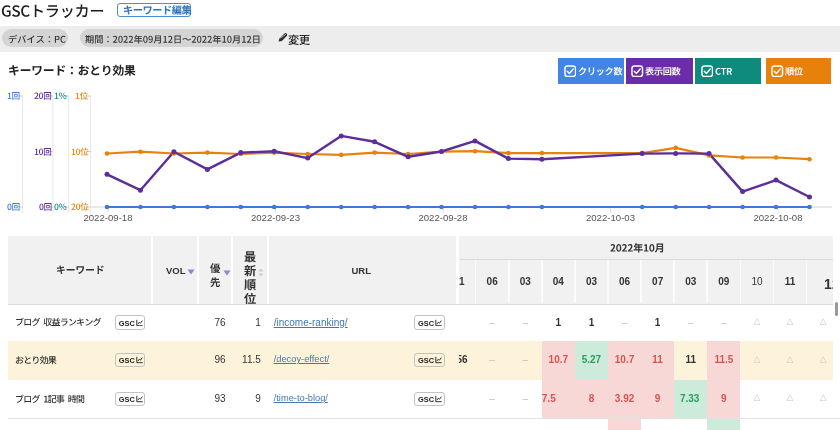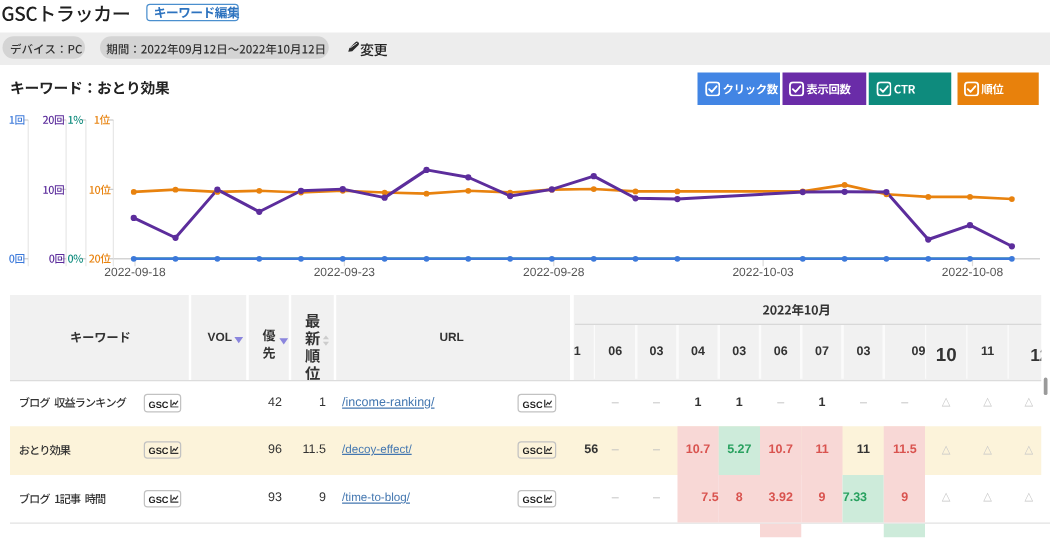--- a/index.html
+++ b/index.html
@@ -230,21 +230,21 @@
     <div class="abs" style="left:8px;top:417.5px;width:832px;height:1px;background:#e2e2e2"></div>
     <svg style="position:absolute;left:15.0px;top:315.4px;overflow:visible" width="87.7" height="13.5">
       <path transform="translate(0,10.4)" d="M6.8 -7.5Q6.9 -7.4 7.1 -7.1Q7.2 -6.9 7.3 -6.7Q7.4 -6.5 7.5 -6.3L6.9 -6.1Q6.8 -6.3 6.7 -6.5Q6.6 -6.7 6.5 -6.9Q6.3 -7.1 6.2 -7.3ZM8.0 -7.8Q8.1 -7.6 8.3 -7.4Q8.4 -7.2 8.5 -7.0Q8.7 -6.7 8.7 -6.6L8.1 -6.3Q8.0 -6.6 7.8 -6.9Q7.6 -7.3 7.4 -7.5ZM7.7 -5.9Q7.6 -5.8 7.6 -5.6Q7.5 -5.5 7.5 -5.3Q7.4 -5.0 7.3 -4.6Q7.2 -4.2 7.0 -3.7Q6.9 -3.3 6.7 -2.8Q6.4 -2.4 6.2 -2.0Q5.8 -1.5 5.2 -1.1Q4.7 -0.6 4.1 -0.2Q3.4 0.1 2.6 0.4L1.8 -0.5Q2.7 -0.7 3.4 -1.0Q4.0 -1.3 4.5 -1.7Q5.0 -2.1 5.3 -2.6Q5.6 -3.0 5.9 -3.5Q6.1 -4.0 6.3 -4.5Q6.4 -4.9 6.5 -5.4Q6.3 -5.4 6.0 -5.4Q5.7 -5.4 5.2 -5.4Q4.8 -5.4 4.3 -5.4Q3.8 -5.4 3.3 -5.4Q2.9 -5.4 2.5 -5.4Q2.2 -5.4 2.0 -5.4Q1.8 -5.4 1.5 -5.3Q1.2 -5.3 1.1 -5.3V-6.3Q1.2 -6.3 1.4 -6.3Q1.5 -6.3 1.7 -6.3Q1.9 -6.3 2.0 -6.3Q2.2 -6.3 2.4 -6.3Q2.7 -6.3 3.1 -6.3Q3.4 -6.3 3.9 -6.3Q4.3 -6.3 4.7 -6.3Q5.1 -6.3 5.4 -6.3Q5.8 -6.3 6.1 -6.3Q6.3 -6.3 6.4 -6.3Q6.5 -6.3 6.7 -6.3Q6.8 -6.3 7.0 -6.3Z M9.4 -6.3Q9.7 -6.3 9.9 -6.2Q10.1 -6.2 10.3 -6.2Q10.4 -6.2 10.7 -6.2Q11.0 -6.2 11.4 -6.2Q11.8 -6.2 12.3 -6.2Q12.8 -6.2 13.2 -6.2Q13.7 -6.2 14.1 -6.2Q14.5 -6.2 14.8 -6.2Q15.1 -6.2 15.2 -6.2Q15.3 -6.2 15.6 -6.2Q15.8 -6.2 16.0 -6.3Q16.0 -6.1 16.0 -5.9Q16.0 -5.7 16.0 -5.5Q16.0 -5.4 16.0 -5.1Q16.0 -4.8 16.0 -4.5Q16.0 -4.1 16.0 -3.7Q16.0 -3.3 16.0 -2.8Q16.0 -2.4 16.0 -2.0Q16.0 -1.7 16.0 -1.4Q16.0 -1.2 16.0 -1.1Q16.0 -0.9 16.0 -0.8Q16.0 -0.6 16.0 -0.4Q16.0 -0.2 16.0 -0.1Q16.0 0.1 16.0 0.1H15.0Q15.0 0.1 15.0 -0.1Q15.1 -0.3 15.1 -0.5Q15.1 -0.8 15.1 -1.0Q15.1 -1.1 15.1 -1.4Q15.1 -1.6 15.1 -2.0Q15.1 -2.4 15.1 -2.9Q15.1 -3.3 15.1 -3.8Q15.1 -4.2 15.1 -4.6Q15.1 -4.9 15.1 -5.1Q15.1 -5.3 15.1 -5.3H10.4Q10.4 -5.3 10.4 -5.1Q10.4 -4.9 10.4 -4.6Q10.4 -4.2 10.4 -3.8Q10.4 -3.3 10.4 -2.9Q10.4 -2.4 10.4 -2.0Q10.4 -1.7 10.4 -1.4Q10.4 -1.1 10.4 -1.0Q10.4 -0.9 10.4 -0.7Q10.4 -0.5 10.4 -0.3Q10.4 -0.2 10.4 -0.1Q10.4 0.1 10.4 0.1H9.4Q9.4 0.1 9.4 -0.1Q9.4 -0.2 9.4 -0.4Q9.4 -0.6 9.4 -0.7Q9.5 -0.9 9.5 -1.1Q9.5 -1.2 9.5 -1.4Q9.5 -1.7 9.5 -2.1Q9.5 -2.4 9.5 -2.9Q9.5 -3.3 9.5 -3.7Q9.5 -4.1 9.5 -4.5Q9.5 -4.9 9.5 -5.1Q9.5 -5.4 9.5 -5.5Q9.5 -5.7 9.5 -5.9Q9.5 -6.1 9.4 -6.3ZM15.4 -1.3V-0.4H9.9V-1.3Z M23.3 -7.3Q23.5 -7.1 23.6 -6.9Q23.7 -6.7 23.8 -6.4Q24.0 -6.2 24.1 -6.0L23.5 -5.8Q23.3 -6.1 23.1 -6.4Q22.9 -6.8 22.8 -7.0ZM24.4 -7.7Q24.5 -7.5 24.6 -7.3Q24.8 -7.0 24.9 -6.8Q25.0 -6.6 25.1 -6.4L24.5 -6.2Q24.4 -6.5 24.2 -6.8Q24.0 -7.2 23.8 -7.4ZM24.0 -5.4Q24.0 -5.3 23.9 -5.1Q23.8 -5.0 23.8 -4.8Q23.7 -4.4 23.4 -3.9Q23.2 -3.4 22.9 -2.8Q22.6 -2.3 22.2 -1.8Q21.6 -1.0 20.7 -0.4Q19.9 0.2 18.6 0.7L17.8 -0.1Q18.6 -0.3 19.3 -0.7Q20.0 -1.0 20.5 -1.4Q21.0 -1.8 21.4 -2.3Q21.7 -2.7 22.0 -3.2Q22.3 -3.6 22.5 -4.1Q22.7 -4.6 22.7 -4.9H19.5L19.9 -5.8Q20.0 -5.8 20.3 -5.8Q20.6 -5.8 20.9 -5.8Q21.3 -5.8 21.6 -5.8Q22.0 -5.8 22.3 -5.8Q22.5 -5.8 22.6 -5.8Q22.8 -5.8 23.0 -5.8Q23.2 -5.8 23.3 -5.9ZM21.0 -6.8Q20.9 -6.6 20.8 -6.4Q20.7 -6.1 20.6 -6.0Q20.3 -5.5 19.9 -4.9Q19.5 -4.3 18.9 -3.8Q18.3 -3.2 17.6 -2.8L16.9 -3.3Q17.4 -3.7 17.9 -4.1Q18.4 -4.5 18.7 -4.9Q19.0 -5.3 19.3 -5.7Q19.5 -6.0 19.7 -6.3Q19.8 -6.5 19.9 -6.7Q20.0 -6.9 20.0 -7.1Z M28.6 -1.9Q29.1 -2.0 29.9 -2.2Q30.6 -2.3 31.4 -2.5L31.5 -1.7Q30.8 -1.5 30.1 -1.3Q29.3 -1.1 28.8 -1.0ZM31.0 -7.6H31.8V0.8H31.0ZM29.2 -6.6H30.0V-1.7H29.2ZM32.2 -6.9H36.1V-6.1H32.2ZM35.9 -6.9H36.0L36.2 -7.0L36.7 -6.8Q36.5 -4.9 35.9 -3.4Q35.3 -2.0 34.5 -0.9Q33.6 0.1 32.5 0.7Q32.4 0.6 32.3 0.5Q32.2 0.4 32.1 0.2Q32.0 0.1 31.9 0.0Q32.7 -0.4 33.3 -1.0Q34.0 -1.6 34.5 -2.5Q35.0 -3.4 35.3 -4.4Q35.7 -5.5 35.9 -6.7ZM33.4 -6.1Q33.6 -4.7 34.1 -3.5Q34.6 -2.3 35.3 -1.4Q36.1 -0.5 37.1 0.0Q37.0 0.1 36.9 0.2Q36.8 0.4 36.7 0.5Q36.6 0.6 36.5 0.8Q35.4 0.1 34.6 -0.8Q33.9 -1.8 33.4 -3.1Q32.9 -4.4 32.6 -5.9Z M36.9 -0.3H45.1V0.5H36.9ZM37.1 -5.7H44.9V-5.0H37.1ZM38.1 -2.8H43.9V0.1H43.1V-2.0H42.2V0.1H41.4V-2.0H40.6V0.1H39.8V-2.0H38.9V0.1H38.1ZM38.4 -7.2 39.1 -7.5Q39.3 -7.3 39.5 -7.0Q39.7 -6.7 39.9 -6.4Q40.0 -6.2 40.1 -5.9L39.4 -5.6Q39.3 -5.8 39.1 -6.1Q39.0 -6.4 38.8 -6.7Q38.6 -7.0 38.4 -7.2ZM42.9 -7.6 43.8 -7.3Q43.5 -6.9 43.2 -6.4Q42.8 -6.0 42.6 -5.6L41.8 -5.9Q42.0 -6.1 42.2 -6.4Q42.4 -6.7 42.6 -7.0Q42.8 -7.3 42.9 -7.6ZM39.5 -5.5 40.4 -5.3Q40.0 -4.6 39.6 -3.9Q39.1 -3.3 38.5 -2.8Q38.0 -2.2 37.4 -1.8Q37.3 -1.9 37.2 -2.0Q37.1 -2.2 36.9 -2.3Q36.8 -2.4 36.7 -2.5Q37.6 -3.0 38.4 -3.8Q39.1 -4.6 39.5 -5.5ZM42.3 -5.5Q42.6 -4.9 43.1 -4.4Q43.6 -3.8 44.1 -3.4Q44.7 -2.9 45.3 -2.6Q45.2 -2.5 45.1 -2.4Q45.0 -2.3 44.9 -2.2Q44.8 -2.0 44.7 -1.9Q44.1 -2.3 43.5 -2.8Q42.9 -3.3 42.4 -3.9Q41.9 -4.6 41.6 -5.2Z M46.8 -6.8Q46.9 -6.8 47.2 -6.8Q47.4 -6.7 47.6 -6.7Q47.8 -6.7 48.1 -6.7Q48.5 -6.7 48.9 -6.7Q49.4 -6.7 49.8 -6.7Q50.3 -6.7 50.6 -6.7Q51.0 -6.7 51.1 -6.7Q51.3 -6.7 51.6 -6.8Q51.8 -6.8 52.0 -6.8V-5.9Q51.8 -5.9 51.6 -5.9Q51.3 -5.9 51.1 -5.9Q51.0 -5.9 50.6 -5.9Q50.3 -5.9 49.8 -5.9Q49.4 -5.9 48.9 -5.9Q48.5 -5.9 48.1 -5.9Q47.8 -5.9 47.6 -5.9Q47.4 -5.9 47.2 -5.9Q46.9 -5.9 46.8 -5.9ZM52.7 -4.3Q52.7 -4.2 52.6 -4.2Q52.6 -4.1 52.6 -4.0Q52.4 -3.3 52.1 -2.7Q51.7 -2.0 51.2 -1.5Q50.5 -0.7 49.7 -0.3Q48.9 0.2 48.0 0.4L47.3 -0.4Q48.3 -0.6 49.1 -1.0Q49.9 -1.4 50.5 -2.0Q50.9 -2.4 51.1 -2.9Q51.3 -3.3 51.5 -3.8Q51.4 -3.8 51.1 -3.8Q50.9 -3.8 50.5 -3.8Q50.1 -3.8 49.7 -3.8Q49.3 -3.8 48.8 -3.8Q48.4 -3.8 48.0 -3.8Q47.6 -3.8 47.3 -3.8Q47.0 -3.8 46.9 -3.8Q46.7 -3.8 46.5 -3.8Q46.2 -3.8 45.9 -3.7V-4.7Q46.2 -4.7 46.4 -4.6Q46.7 -4.6 46.9 -4.6Q47.0 -4.6 47.3 -4.6Q47.6 -4.6 47.9 -4.6Q48.3 -4.6 48.7 -4.6Q49.2 -4.6 49.6 -4.6Q50.1 -4.6 50.4 -4.6Q50.8 -4.6 51.1 -4.6Q51.4 -4.6 51.5 -4.6Q51.7 -4.6 51.8 -4.7Q52.0 -4.7 52.1 -4.7Z M55.0 -6.7Q55.2 -6.5 55.6 -6.3Q55.9 -6.1 56.2 -5.8Q56.5 -5.5 56.8 -5.3Q57.1 -5.0 57.3 -4.8L56.6 -4.1Q56.4 -4.3 56.1 -4.5Q55.9 -4.8 55.5 -5.1Q55.2 -5.3 54.9 -5.6Q54.6 -5.8 54.3 -6.0ZM54.1 -0.7Q54.8 -0.8 55.5 -1.0Q56.1 -1.2 56.6 -1.4Q57.2 -1.7 57.6 -1.9Q58.3 -2.4 58.9 -3.0Q59.5 -3.5 60.0 -4.1Q60.5 -4.8 60.7 -5.3L61.3 -4.4Q61.0 -3.8 60.5 -3.2Q60.0 -2.6 59.4 -2.1Q58.8 -1.5 58.1 -1.1Q57.7 -0.8 57.1 -0.6Q56.6 -0.3 56.0 -0.1Q55.4 0.1 54.7 0.2Z M64.5 -6.4Q64.5 -6.6 64.4 -6.7Q64.4 -6.9 64.3 -7.0L65.4 -7.2Q65.4 -7.1 65.4 -6.9Q65.4 -6.7 65.4 -6.5Q65.5 -6.4 65.5 -6.1Q65.6 -5.8 65.7 -5.3Q65.8 -4.8 65.9 -4.2Q66.0 -3.7 66.1 -3.1Q66.2 -2.5 66.3 -2.0Q66.4 -1.5 66.5 -1.1Q66.6 -0.7 66.6 -0.6Q66.7 -0.4 66.7 -0.1Q66.8 0.1 66.8 0.3L65.8 0.5Q65.8 0.2 65.7 0.0Q65.7 -0.2 65.7 -0.4Q65.7 -0.5 65.6 -0.9Q65.5 -1.3 65.4 -1.8Q65.3 -2.3 65.2 -2.9Q65.1 -3.4 65.0 -4.0Q64.9 -4.6 64.8 -5.1Q64.7 -5.6 64.6 -5.9Q64.5 -6.3 64.5 -6.4ZM62.0 -5.2Q62.2 -5.2 62.4 -5.2Q62.6 -5.2 62.8 -5.2Q63.0 -5.2 63.4 -5.3Q63.7 -5.3 64.2 -5.4Q64.7 -5.5 65.2 -5.6Q65.7 -5.6 66.1 -5.7Q66.6 -5.8 67.0 -5.9Q67.3 -5.9 67.6 -6.0Q67.8 -6.0 68.0 -6.1Q68.2 -6.1 68.3 -6.1L68.5 -5.2Q68.3 -5.2 68.1 -5.2Q67.9 -5.1 67.7 -5.1Q67.5 -5.1 67.1 -5.0Q66.7 -4.9 66.3 -4.9Q65.8 -4.8 65.3 -4.7Q64.8 -4.6 64.3 -4.6Q63.9 -4.5 63.5 -4.4Q63.2 -4.4 63.0 -4.3Q62.8 -4.3 62.6 -4.3Q62.4 -4.2 62.2 -4.2ZM62.0 -2.5Q62.2 -2.6 62.4 -2.6Q62.7 -2.6 62.9 -2.6Q63.1 -2.7 63.5 -2.7Q63.9 -2.8 64.4 -2.9Q64.9 -3.0 65.5 -3.0Q66.0 -3.1 66.6 -3.2Q67.1 -3.3 67.5 -3.4Q67.9 -3.5 68.2 -3.5Q68.5 -3.6 68.7 -3.6Q68.9 -3.6 69.0 -3.7L69.2 -2.8Q69.1 -2.7 68.9 -2.7Q68.6 -2.7 68.4 -2.6Q68.1 -2.6 67.6 -2.5Q67.2 -2.4 66.7 -2.3Q66.1 -2.3 65.6 -2.2Q65.1 -2.1 64.6 -2.0Q64.1 -1.9 63.7 -1.9Q63.3 -1.8 63.0 -1.7Q62.8 -1.7 62.6 -1.7Q62.4 -1.6 62.2 -1.6Z M71.4 -6.7Q71.6 -6.5 72.0 -6.3Q72.3 -6.1 72.6 -5.8Q72.9 -5.5 73.2 -5.3Q73.5 -5.0 73.7 -4.8L73.0 -4.1Q72.8 -4.3 72.5 -4.5Q72.3 -4.8 71.9 -5.1Q71.6 -5.3 71.3 -5.6Q71.0 -5.8 70.7 -6.0ZM70.5 -0.7Q71.2 -0.8 71.9 -1.0Q72.5 -1.2 73.0 -1.4Q73.6 -1.7 74.0 -1.9Q74.7 -2.4 75.3 -3.0Q75.9 -3.5 76.4 -4.1Q76.9 -4.8 77.1 -5.3L77.7 -4.4Q77.4 -3.8 76.9 -3.2Q76.4 -2.6 75.8 -2.1Q75.2 -1.5 74.5 -1.1Q74.1 -0.8 73.5 -0.6Q73.0 -0.3 72.4 -0.1Q71.8 0.1 71.1 0.2Z M84.4 -7.3Q84.6 -7.1 84.7 -6.9Q84.8 -6.7 84.9 -6.4Q85.1 -6.2 85.2 -6.0L84.6 -5.8Q84.4 -6.1 84.2 -6.4Q84.0 -6.8 83.9 -7.0ZM85.5 -7.7Q85.6 -7.5 85.7 -7.3Q85.9 -7.0 86.0 -6.8Q86.1 -6.6 86.2 -6.4L85.6 -6.2Q85.5 -6.5 85.3 -6.8Q85.1 -7.2 84.9 -7.4ZM85.1 -5.4Q85.1 -5.3 85.0 -5.1Q84.9 -5.0 84.9 -4.8Q84.8 -4.4 84.5 -3.9Q84.3 -3.4 84.0 -2.8Q83.7 -2.3 83.3 -1.8Q82.7 -1.0 81.8 -0.4Q81.0 0.2 79.7 0.7L78.9 -0.1Q79.7 -0.3 80.4 -0.7Q81.1 -1.0 81.6 -1.4Q82.1 -1.8 82.5 -2.3Q82.8 -2.7 83.1 -3.2Q83.4 -3.6 83.6 -4.1Q83.8 -4.6 83.8 -4.9H80.6L81.0 -5.8Q81.1 -5.8 81.4 -5.8Q81.7 -5.8 82.0 -5.8Q82.4 -5.8 82.7 -5.8Q83.1 -5.8 83.4 -5.8Q83.6 -5.8 83.7 -5.8Q83.9 -5.8 84.1 -5.8Q84.3 -5.8 84.4 -5.9ZM82.1 -6.8Q82.0 -6.6 81.9 -6.4Q81.8 -6.1 81.7 -6.0Q81.4 -5.5 81.0 -4.9Q80.6 -4.3 80.0 -3.8Q79.4 -3.2 78.7 -2.8L78.0 -3.3Q78.5 -3.7 79.0 -4.1Q79.5 -4.5 79.8 -4.9Q80.1 -5.3 80.4 -5.7Q80.6 -6.0 80.8 -6.3Q80.9 -6.5 81.0 -6.7Q81.1 -6.9 81.1 -7.1Z" fill="#333"></path>
     </svg>
     <div class="abs" style="left:114.8px;top:315.1px;width:30.5px;height:14.5px;border:1px solid #c2c2c2;border-radius:3px"></div>
     <div class="lat" style="left:118.8px;top:318.9px;font-size:7.4px;font-weight:bold;color:#222">GSC</div>
     <svg class="abs" style="left:136.1px;top:318.9px" width="7.5" height="7.5" viewBox="0 0 7.5 7.5">
       <path d="M0.8 0.8 L0.8 6.7 L6.7 6.7" fill="none" stroke="#333" stroke-width="1"></path>
       <path d="M1.8 5.2 L3.2 3.2 L4.5 4.2 L6.3 1.6" fill="none" stroke="#333" stroke-width="1"></path>
     </svg>
-    <div class="lat" style="left:0;top:316.6px;width:225.6px;text-align:right;font-size:10px;color:#333">42</div>
+    <div class="lat" style="left:0;top:316.6px;width:225.6px;text-align:right;font-size:10px;color:#333">76</div>
     <div class="lat" style="left:0;top:316.6px;width:260.8px;text-align:right;font-size:10px;color:#333">1</div>
     <div class="lat" style="left:273.7px;top:316.8px;font-size:10px;color:#4477b0;text-decoration:underline">/income-ranking/</div>
     <div class="abs" style="left:414.1px;top:315.1px;width:30.5px;height:14.5px;border:1px solid #c2c2c2;border-radius:3px"></div>
     <div class="lat" style="left:418.1px;top:318.9px;font-size:7.4px;font-weight:bold;color:#222">GSC</div>
     <svg class="abs" style="left:435.4px;top:318.9px" width="7.5" height="7.5" viewBox="0 0 7.5 7.5">
       <path d="M0.8 0.8 L0.8 6.7 L6.7 6.7" fill="none" stroke="#333" stroke-width="1"></path>
       <path d="M1.8 5.2 L3.2 3.2 L4.5 4.2 L6.3 1.6" fill="none" stroke="#333" stroke-width="1"></path>
     </svg>
     <svg style="position:absolute;left:15.0px;top:352.9px;overflow:visible" width="43.0" height="13.5">
       <path transform="translate(0,10.4)" d="M3.8 -7.2Q3.8 -7.2 3.8 -7.0Q3.8 -6.9 3.7 -6.8Q3.7 -6.7 3.7 -6.6Q3.7 -6.3 3.7 -6.0Q3.7 -5.7 3.7 -5.3Q3.7 -4.9 3.7 -4.6Q3.7 -4.2 3.7 -3.8Q3.7 -3.5 3.7 -3.1Q3.7 -2.6 3.7 -2.2Q3.7 -1.8 3.7 -1.4Q3.7 -1.1 3.7 -0.9Q3.7 -0.4 3.6 -0.1Q3.5 0.1 3.3 0.3Q3.1 0.4 2.8 0.4Q2.5 0.4 2.2 0.2Q1.9 0.1 1.5 -0.1Q1.2 -0.3 1.0 -0.6Q0.8 -0.9 0.8 -1.2Q0.8 -1.6 1.2 -2.0Q1.5 -2.5 2.0 -2.8Q2.5 -3.1 3.1 -3.4Q3.7 -3.6 4.4 -3.7Q5.0 -3.8 5.5 -3.8Q6.2 -3.8 6.7 -3.6Q7.3 -3.4 7.6 -2.9Q7.9 -2.5 7.9 -1.9Q7.9 -1.4 7.7 -1.0Q7.5 -0.6 7.0 -0.3Q6.6 0.0 5.9 0.2Q5.6 0.3 5.3 0.3Q5.0 0.3 4.8 0.3L4.5 -0.6Q4.7 -0.6 5.0 -0.6Q5.3 -0.6 5.5 -0.7Q5.9 -0.7 6.2 -0.9Q6.6 -1.0 6.8 -1.3Q7.0 -1.6 7.0 -1.9Q7.0 -2.3 6.8 -2.5Q6.6 -2.8 6.3 -2.9Q5.9 -3.0 5.5 -3.0Q4.9 -3.0 4.4 -2.9Q3.8 -2.8 3.2 -2.6Q2.8 -2.4 2.5 -2.2Q2.1 -2.0 1.9 -1.7Q1.7 -1.5 1.7 -1.3Q1.7 -1.1 1.8 -1.0Q1.9 -0.9 2.0 -0.8Q2.2 -0.7 2.3 -0.7Q2.5 -0.6 2.6 -0.6Q2.7 -0.6 2.8 -0.7Q2.9 -0.8 2.9 -1.0Q2.9 -1.3 2.9 -1.7Q2.9 -2.2 2.8 -2.7Q2.8 -3.3 2.8 -3.8Q2.8 -4.2 2.8 -4.6Q2.8 -5.0 2.8 -5.4Q2.8 -5.8 2.9 -6.1Q2.9 -6.4 2.9 -6.5Q2.9 -6.6 2.9 -6.8Q2.8 -6.9 2.8 -7.0Q2.8 -7.2 2.8 -7.2ZM6.5 -6.3Q6.8 -6.1 7.2 -5.9Q7.6 -5.6 8.0 -5.4Q8.4 -5.1 8.6 -5.0L8.2 -4.2Q8.0 -4.4 7.7 -4.6Q7.5 -4.8 7.2 -4.9Q6.9 -5.1 6.6 -5.3Q6.3 -5.5 6.1 -5.6ZM1.0 -5.7Q1.4 -5.6 1.7 -5.6Q2.0 -5.6 2.2 -5.6Q2.6 -5.6 3.0 -5.7Q3.4 -5.7 3.8 -5.7Q4.3 -5.8 4.7 -5.9Q5.1 -6.0 5.5 -6.1L5.5 -5.2Q5.1 -5.1 4.7 -5.0Q4.2 -5.0 3.8 -4.9Q3.4 -4.8 3.0 -4.8Q2.6 -4.8 2.3 -4.8Q1.8 -4.8 1.6 -4.8Q1.3 -4.8 1.1 -4.8Z M15.6 -5.3Q15.4 -5.2 15.2 -5.1Q15.0 -5.0 14.8 -4.9Q14.6 -4.8 14.3 -4.6Q14.0 -4.5 13.6 -4.3Q13.2 -4.1 12.9 -3.9Q12.5 -3.7 12.2 -3.5Q11.6 -3.1 11.2 -2.7Q10.9 -2.2 10.9 -1.7Q10.9 -1.2 11.4 -0.9Q11.9 -0.6 12.9 -0.6Q13.4 -0.6 13.9 -0.7Q14.4 -0.7 14.9 -0.8Q15.4 -0.8 15.8 -0.9L15.8 0.1Q15.4 0.1 15.0 0.2Q14.5 0.3 14.0 0.3Q13.5 0.3 12.9 0.3Q12.3 0.3 11.7 0.2Q11.2 0.1 10.8 -0.1Q10.4 -0.3 10.1 -0.7Q9.9 -1.1 9.9 -1.6Q9.9 -2.2 10.1 -2.6Q10.4 -3.0 10.8 -3.4Q11.2 -3.8 11.7 -4.2Q12.0 -4.4 12.4 -4.6Q12.8 -4.8 13.2 -5.0Q13.5 -5.2 13.9 -5.4Q14.2 -5.5 14.4 -5.7Q14.6 -5.8 14.8 -5.9Q14.9 -6.0 15.1 -6.1ZM11.1 -7.1Q11.3 -6.5 11.5 -5.9Q11.8 -5.4 12.0 -4.9Q12.3 -4.4 12.5 -4.1L11.7 -3.6Q11.4 -4.0 11.2 -4.5Q10.9 -5.0 10.7 -5.6Q10.4 -6.1 10.2 -6.7Z M19.5 -7.2Q19.5 -6.9 19.4 -6.7Q19.4 -6.4 19.3 -6.0Q19.2 -5.7 19.2 -5.4Q19.2 -5.1 19.1 -4.9Q19.3 -5.2 19.5 -5.6Q19.8 -5.9 20.1 -6.1Q20.4 -6.4 20.7 -6.6Q21.1 -6.7 21.5 -6.7Q22.1 -6.7 22.6 -6.3Q23.1 -5.9 23.3 -5.2Q23.6 -4.5 23.6 -3.6Q23.6 -2.6 23.3 -1.9Q23.1 -1.2 22.6 -0.7Q22.0 -0.3 21.3 0.0Q20.6 0.4 19.8 0.5L19.2 -0.3Q20.0 -0.4 20.6 -0.6Q21.2 -0.8 21.7 -1.2Q22.2 -1.6 22.4 -2.2Q22.7 -2.7 22.7 -3.6Q22.7 -4.3 22.5 -4.8Q22.4 -5.3 22.1 -5.6Q21.8 -5.9 21.3 -5.9Q20.9 -5.9 20.5 -5.6Q20.2 -5.4 19.9 -4.9Q19.6 -4.5 19.4 -4.0Q19.2 -3.5 19.2 -3.1Q19.1 -2.9 19.1 -2.6Q19.2 -2.4 19.2 -2.1L18.3 -2.0Q18.3 -2.2 18.3 -2.6Q18.2 -3.0 18.2 -3.4Q18.2 -3.8 18.2 -4.1Q18.3 -4.5 18.3 -4.9Q18.3 -5.3 18.4 -5.7Q18.4 -6.0 18.5 -6.3Q18.5 -6.6 18.5 -6.8Q18.5 -7.0 18.6 -7.2Z M25.0 -6.4H29.4V-5.6H25.0ZM26.8 -7.6H27.7V-6.1H26.8ZM26.0 -5.4 26.8 -5.2Q26.6 -4.6 26.2 -4.0Q25.8 -3.5 25.5 -3.1Q25.4 -3.2 25.3 -3.3Q25.1 -3.4 25.0 -3.5Q24.9 -3.5 24.8 -3.6Q25.2 -3.9 25.5 -4.4Q25.8 -4.9 26.0 -5.4ZM27.7 -3.9 28.6 -3.7Q28.1 -2.2 27.3 -1.1Q26.5 0.0 25.4 0.7Q25.4 0.7 25.2 0.5Q25.1 0.4 25.0 0.3Q24.9 0.1 24.8 0.1Q25.9 -0.5 26.6 -1.5Q27.4 -2.5 27.7 -3.9ZM27.7 -5.1 28.4 -5.5Q28.6 -5.2 28.8 -4.9Q29.0 -4.6 29.2 -4.3Q29.4 -4.0 29.5 -3.8L28.8 -3.4Q28.7 -3.6 28.5 -3.9Q28.4 -4.2 28.1 -4.5Q27.9 -4.9 27.7 -5.1ZM25.8 -2.9 26.3 -3.5Q26.7 -3.1 27.3 -2.7Q27.8 -2.3 28.3 -1.8Q28.7 -1.4 29.0 -1.0L28.4 -0.3Q28.2 -0.7 27.7 -1.1Q27.3 -1.6 26.8 -2.1Q26.3 -2.5 25.8 -2.9ZM29.3 -5.6H32.6V-4.8H29.3ZM32.3 -5.6H33.0Q33.0 -5.6 33.0 -5.5Q33.0 -5.4 33.0 -5.3Q33.0 -5.2 33.0 -5.2Q33.0 -3.8 33.0 -2.8Q33.0 -1.8 32.9 -1.2Q32.9 -0.5 32.8 -0.2Q32.7 0.1 32.6 0.3Q32.5 0.5 32.3 0.6Q32.2 0.7 31.9 0.7Q31.7 0.7 31.4 0.7Q31.1 0.7 30.8 0.7Q30.8 0.5 30.7 0.3Q30.6 0.1 30.5 -0.1Q30.9 -0.1 31.2 -0.1Q31.4 -0.1 31.6 -0.1Q31.7 -0.1 31.7 -0.1Q31.8 -0.1 31.9 -0.2Q32.0 -0.3 32.0 -0.6Q32.1 -0.9 32.1 -1.5Q32.2 -2.1 32.2 -3.1Q32.2 -4.0 32.3 -5.4ZM30.4 -7.5H31.2Q31.2 -6.4 31.1 -5.5Q31.1 -4.5 31.0 -3.6Q30.9 -2.6 30.7 -1.9Q30.5 -1.1 30.1 -0.4Q29.8 0.3 29.2 0.8Q29.1 0.6 28.9 0.5Q28.7 0.3 28.6 0.2Q29.1 -0.3 29.5 -0.9Q29.8 -1.5 30.0 -2.2Q30.2 -3.0 30.2 -3.8Q30.3 -4.6 30.3 -5.6Q30.4 -6.5 30.4 -7.5Z M33.3 -2.8H41.3V-2.1H33.3ZM36.9 -6.9H37.8V0.8H36.9ZM36.6 -2.5 37.3 -2.2Q36.9 -1.6 36.3 -1.1Q35.7 -0.6 35.0 -0.2Q34.3 0.2 33.7 0.5Q33.6 0.4 33.5 0.2Q33.4 0.1 33.3 -0.0Q33.2 -0.1 33.1 -0.2Q33.6 -0.4 34.1 -0.6Q34.6 -0.9 35.1 -1.2Q35.5 -1.5 35.9 -1.8Q36.3 -2.1 36.6 -2.5ZM38.0 -2.5Q38.3 -2.2 38.7 -1.8Q39.1 -1.5 39.5 -1.2Q40.0 -0.9 40.5 -0.7Q41.0 -0.4 41.5 -0.3Q41.4 -0.2 41.3 -0.1Q41.2 0.1 41.1 0.2Q41.0 0.3 41.0 0.4Q40.5 0.2 39.9 -0.0Q39.4 -0.3 39.0 -0.7Q38.5 -1.0 38.0 -1.4Q37.6 -1.8 37.3 -2.2ZM35.1 -5.0V-4.2H39.5V-5.0ZM35.1 -6.5V-5.7H39.5V-6.5ZM34.2 -7.2H40.5V-3.5H34.2Z" fill="#333"></path>
@@ -298,64 +298,64 @@
       <div class="abs" style="left:314.1px;top:23.600000000000023px;width:1.8px;height:43.9px;background:#fbfbfb"></div>
       <div class="abs" style="left:347.2px;top:23.600000000000023px;width:1.8px;height:43.9px;background:#fbfbfb"></div>
       <div class="lat" style="left:-16.0px;top:40.30000000000001px;width:33.1px;text-align:center;font-size:10px;font-weight:bold;color:#333">01</div>
       <div class="lat" style="left:17.1px;top:40.30000000000001px;width:33.1px;text-align:center;font-size:10px;font-weight:bold;color:#333">06</div>
       <div class="lat" style="left:50.2px;top:40.30000000000001px;width:33.1px;text-align:center;font-size:10px;font-weight:bold;color:#333">03</div>
       <div class="lat" style="left:83.3px;top:40.30000000000001px;width:33.1px;text-align:center;font-size:10px;font-weight:bold;color:#333">04</div>
       <div class="lat" style="left:116.4px;top:40.30000000000001px;width:33.1px;text-align:center;font-size:10px;font-weight:bold;color:#333">03</div>
       <div class="lat" style="left:149.5px;top:40.30000000000001px;width:33.1px;text-align:center;font-size:10px;font-weight:bold;color:#333">06</div>
       <div class="lat" style="left:182.6px;top:40.30000000000001px;width:33.1px;text-align:center;font-size:10px;font-weight:bold;color:#333">07</div>
       <div class="lat" style="left:215.7px;top:40.30000000000001px;width:33.1px;text-align:center;font-size:10px;font-weight:bold;color:#333">03</div>
-      <div class="lat" style="left:248.8px;top:40.30000000000001px;width:33.1px;text-align:right;font-size:10px;font-weight:bold;color:#333">09</div>
-      <div class="lat" style="left:281.9px;top:40.30000000000001px;width:33.1px;text-align:center;font-size:15px;font-weight:bold;color:#333">10</div>
+      <div class="lat" style="left:248.8px;top:40.30000000000001px;width:33.1px;text-align:center;font-size:10px;font-weight:bold;color:#333">09</div>
+      <div class="lat" style="left:281.9px;top:40.30000000000001px;width:33.1px;text-align:center;font-size:10px;font-weight:normal;color:#333">10</div>
       <div class="lat" style="left:315.0px;top:40.30000000000001px;width:33.1px;text-align:center;font-size:10px;font-weight:bold;color:#333">11</div>
       <div class="lat" style="left:348.1px;top:40.30000000000001px;width:33.1px;text-align:right;font-size:14px;font-weight:bold;color:#333">12</div>
       <div class="lat" style="left:17.1px;top:80.8px;width:33.1px;text-align:center;font-size:10px;font-weight:normal;color:#c0c0c0">–</div>
       <div class="lat" style="left:50.2px;top:80.8px;width:33.1px;text-align:center;font-size:10px;font-weight:normal;color:#c0c0c0">–</div>
       <div class="lat" style="left:149.5px;top:80.8px;width:33.1px;text-align:center;font-size:10px;font-weight:normal;color:#c0c0c0">–</div>
       <div class="lat" style="left:215.7px;top:80.8px;width:33.1px;text-align:center;font-size:10px;font-weight:normal;color:#c0c0c0">–</div>
       <div class="lat" style="left:248.8px;top:80.8px;width:33.1px;text-align:center;font-size:10px;font-weight:normal;color:#c0c0c0">–</div>
       <div class="lat" style="left:83.3px;top:80.8px;width:33.1px;text-align:center;font-size:10px;font-weight:bold;color:#333">1</div>
       <div class="lat" style="left:116.4px;top:80.8px;width:33.1px;text-align:center;font-size:10px;font-weight:bold;color:#333">1</div>
       <div class="lat" style="left:182.6px;top:80.8px;width:33.1px;text-align:center;font-size:10px;font-weight:bold;color:#333">1</div>
       <div class="lat" style="left:281.9px;top:80.0px;width:33.1px;text-align:center;font-size:9px;color:#c8c8c8">△</div>
       <div class="lat" style="left:315.0px;top:80.0px;width:33.1px;text-align:center;font-size:9px;color:#c8c8c8">△</div>
       <div class="lat" style="left:348.1px;top:80.0px;width:33.1px;text-align:center;font-size:9px;color:#c8c8c8">△</div>
-      <div class="lat" style="left:-13.1px;top:118.3px;width:33.1px;text-align:right;font-size:10px;font-weight:bold;color:#333">56</div>
+      <div class="lat" style="left:-13.1px;top:118.3px;width:33.1px;text-align:center;font-size:10px;font-weight:bold;color:#333">56</div>
       <div class="lat" style="left:17.1px;top:118.3px;width:33.1px;text-align:center;font-size:10px;font-weight:normal;color:#c0c0c0">–</div>
       <div class="lat" style="left:50.2px;top:118.3px;width:33.1px;text-align:center;font-size:10px;font-weight:normal;color:#c0c0c0">–</div>
       <div class="abs" style="left:83.3px;top:104.5px;width:33.1px;height:39.0px;background:#f8d8d6"></div>
       <div class="lat" style="left:83.3px;top:118.3px;width:33.1px;text-align:center;font-size:10px;font-weight:bold;color:#d9534f">10.7</div>
       <div class="abs" style="left:116.4px;top:104.5px;width:33.1px;height:39.0px;background:#cdebda"></div>
       <div class="lat" style="left:116.4px;top:118.3px;width:33.1px;text-align:center;font-size:10px;font-weight:bold;color:#28a15f">5.27</div>
       <div class="abs" style="left:149.5px;top:104.5px;width:33.1px;height:39.0px;background:#f8d8d6"></div>
       <div class="lat" style="left:149.5px;top:118.3px;width:33.1px;text-align:center;font-size:10px;font-weight:bold;color:#d9534f">10.7</div>
       <div class="abs" style="left:182.6px;top:104.5px;width:33.1px;height:39.0px;background:#f8d8d6"></div>
       <div class="lat" style="left:182.6px;top:118.3px;width:33.1px;text-align:center;font-size:10px;font-weight:bold;color:#d9534f">11</div>
       <div class="lat" style="left:215.7px;top:118.3px;width:33.1px;text-align:center;font-size:10px;font-weight:bold;color:#333">11</div>
       <div class="abs" style="left:248.8px;top:104.5px;width:33.1px;height:39.0px;background:#f8d8d6"></div>
       <div class="lat" style="left:248.8px;top:118.3px;width:33.1px;text-align:center;font-size:10px;font-weight:bold;color:#d9534f">11.5</div>
       <div class="lat" style="left:281.9px;top:117.5px;width:33.1px;text-align:center;font-size:9px;color:#c8c8c8">△</div>
       <div class="lat" style="left:315.0px;top:117.5px;width:33.1px;text-align:center;font-size:9px;color:#c8c8c8">△</div>
       <div class="lat" style="left:348.1px;top:117.5px;width:33.1px;text-align:center;font-size:9px;color:#c8c8c8">△</div>
       <div class="lat" style="left:17.1px;top:156.8px;width:33.1px;text-align:center;font-size:10px;font-weight:normal;color:#c0c0c0">–</div>
       <div class="lat" style="left:50.2px;top:156.8px;width:33.1px;text-align:center;font-size:10px;font-weight:normal;color:#c0c0c0">–</div>
       <div class="abs" style="left:83.3px;top:143.5px;width:33.1px;height:38.0px;background:#f8d8d6"></div>
-      <div class="lat" style="left:83.3px;top:156.8px;width:33.1px;text-align:right;font-size:10px;font-weight:bold;color:#d9534f">7.5</div>
+      <div class="lat" style="left:83.3px;top:156.8px;width:33.1px;text-align:left;font-size:10px;font-weight:bold;color:#d9534f">7.5</div>
       <div class="abs" style="left:116.4px;top:143.5px;width:33.1px;height:38.0px;background:#f8d8d6"></div>
       <div class="lat" style="left:116.4px;top:156.8px;width:33.1px;text-align:center;font-size:10px;font-weight:bold;color:#d9534f">8</div>
       <div class="abs" style="left:149.5px;top:143.5px;width:33.1px;height:38.0px;background:#f8d8d6"></div>
       <div class="lat" style="left:149.5px;top:156.8px;width:33.1px;text-align:center;font-size:10px;font-weight:bold;color:#d9534f">3.92</div>
       <div class="abs" style="left:182.6px;top:143.5px;width:33.1px;height:38.0px;background:#f8d8d6"></div>
       <div class="lat" style="left:182.6px;top:156.8px;width:33.1px;text-align:center;font-size:10px;font-weight:bold;color:#d9534f">9</div>
       <div class="abs" style="left:215.7px;top:143.5px;width:33.1px;height:38.0px;background:#cdebda"></div>
-      <div class="lat" style="left:215.7px;top:156.8px;width:18px;text-align:center;font-size:10px;font-weight:bold;color:#28a15f">7.33</div>
+      <div class="lat" style="left:215.7px;top:156.8px;width:31px;text-align:center;font-size:10px;font-weight:bold;color:#28a15f">7.33</div>
       <div class="abs" style="left:248.8px;top:143.5px;width:33.1px;height:38.0px;background:#f8d8d6"></div>
       <div class="lat" style="left:248.8px;top:156.8px;width:33.1px;text-align:center;font-size:10px;font-weight:bold;color:#d9534f">9</div>
       <div class="lat" style="left:281.9px;top:156.0px;width:33.1px;text-align:center;font-size:9px;color:#c8c8c8">△</div>
       <div class="lat" style="left:315.0px;top:156.0px;width:33.1px;text-align:center;font-size:9px;color:#c8c8c8">△</div>
       <div class="lat" style="left:348.1px;top:156.0px;width:33.1px;text-align:center;font-size:9px;color:#c8c8c8">△</div>
       <div class="abs" style="left:149.5px;top:182.5px;width:33.1px;height:12.5px;background:#f8d8d6"></div>
       <div class="abs" style="left:248.8px;top:182.5px;width:33.1px;height:12.5px;background:#cdebda"></div>
     </div>
     <div class="abs" style="left:834.5px;top:302px;width:3.5px;height:14px;background:#9a9a9a;border-radius:2px"></div>
   </div>

